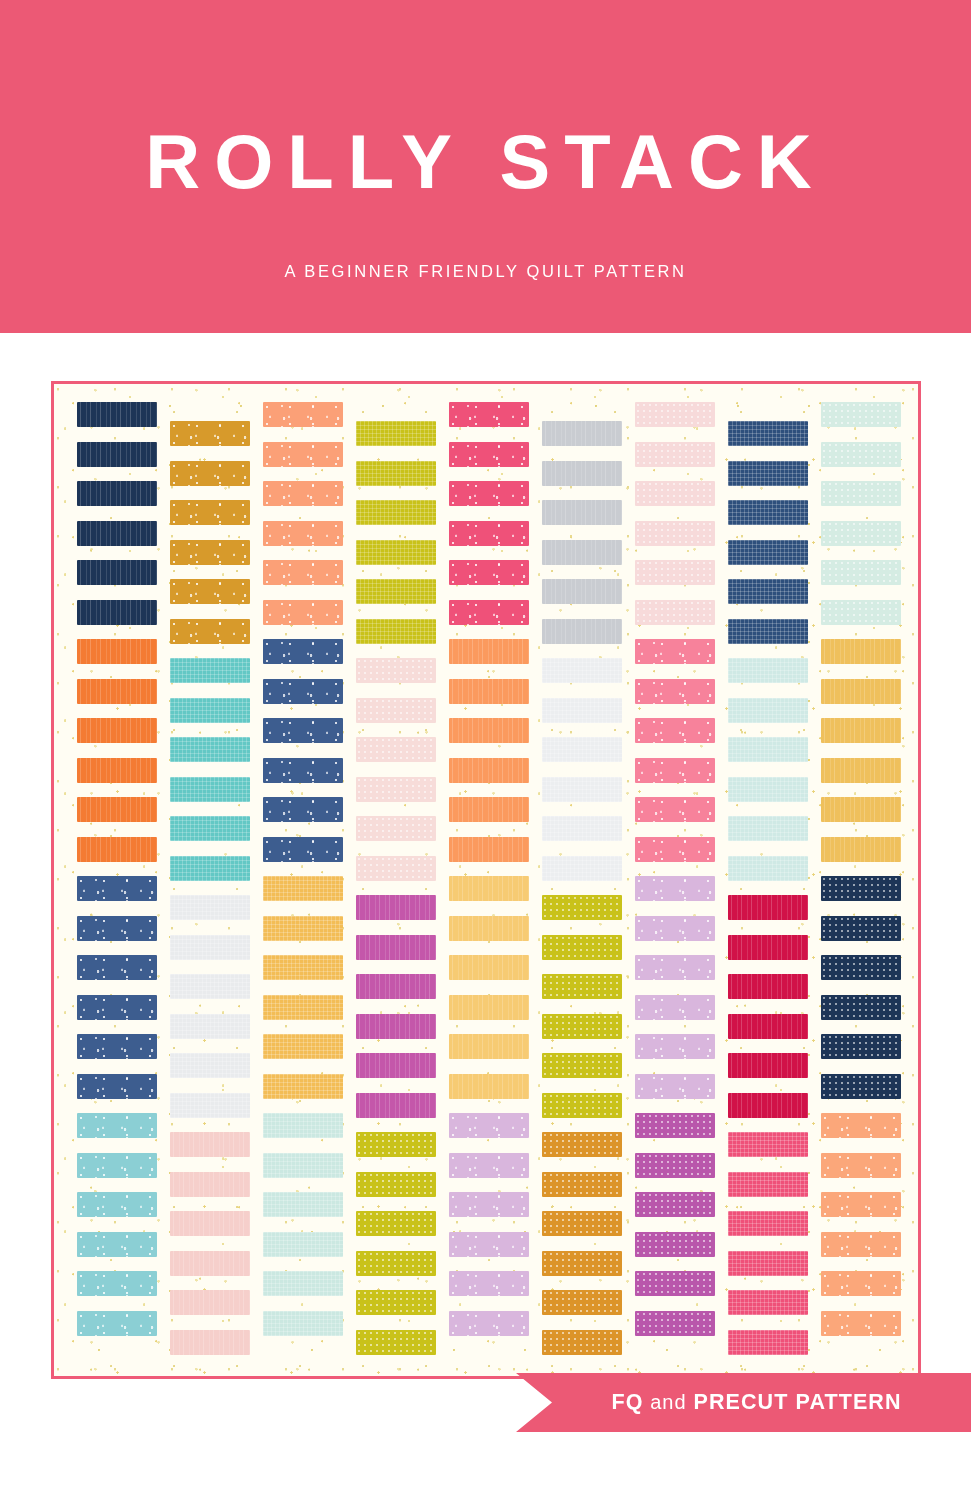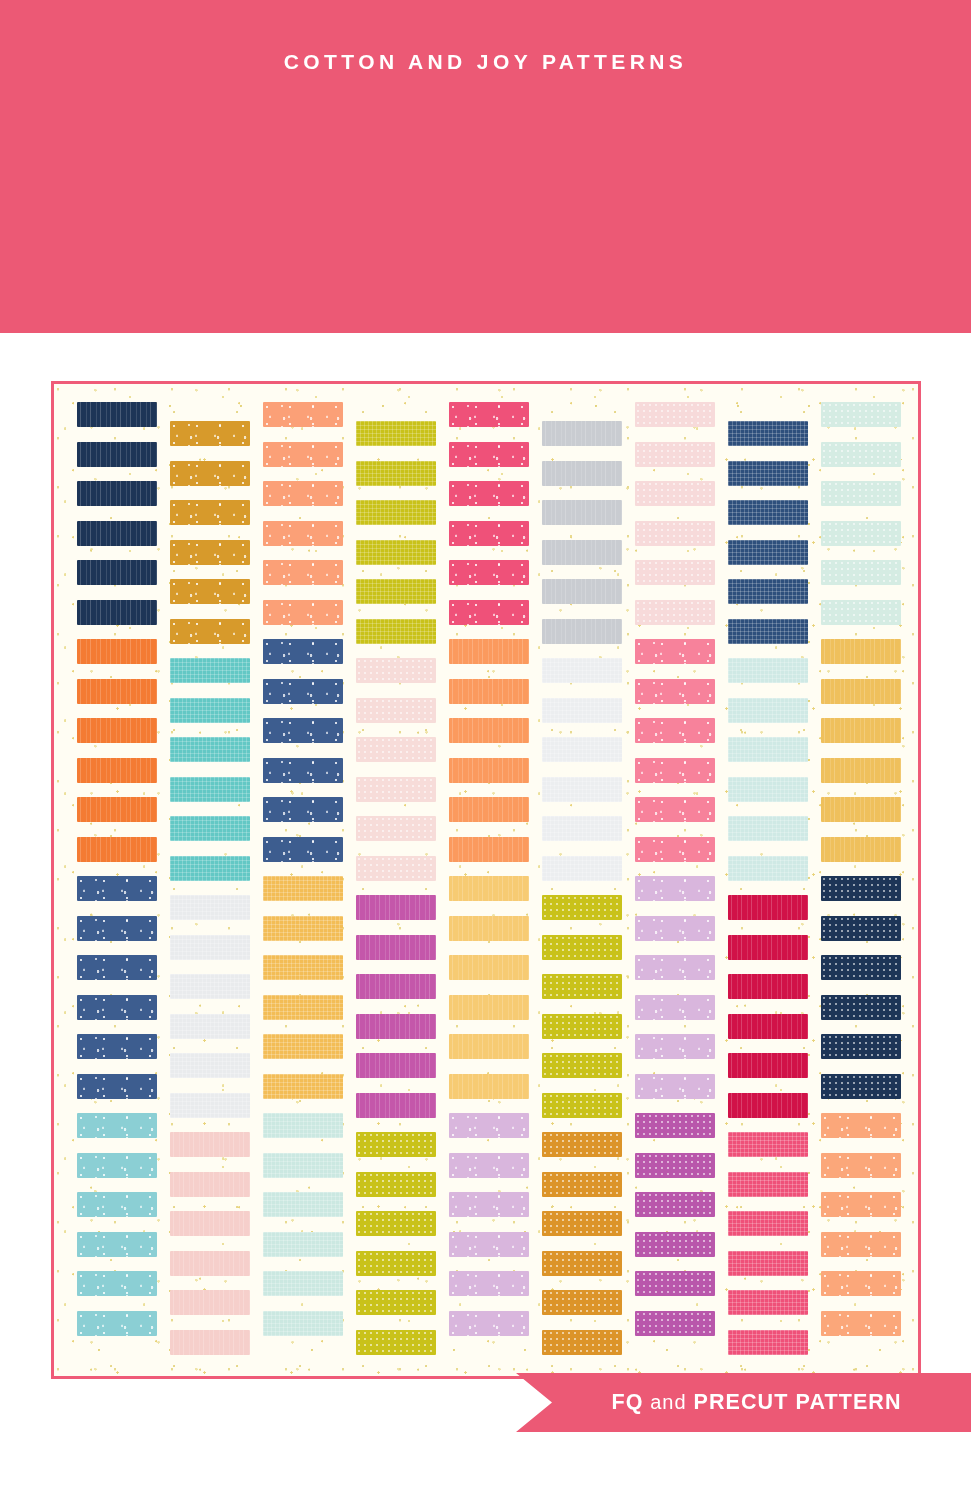--- a/index.html
+++ b/index.html
@@ -155,21 +155,22 @@
   }
   .ribbon-text .light {
     font-weight: normal;
     font-size: 20px;
   }
 </style>
 </head>
 <body>
 
 <div class="header">
-  <div class="brand">COTTON AND JOY PATTERNS</div>
+  <div class="title">ROLLY STACK</div>
+  <div class="tagline">A BEGINNER FRIENDLY QUILT PATTERN</div>
 </div>
 
 <div class="quilt-frame">
   <div class="quilt-speckle"></div>
   <div class="columns" id="quilt-columns">
       <div class="qcol" style="left: 23px;">
         <div class="brick tex-streak" title="navy-streak" style="top: 18px; background: rgb(29, 53, 87);"></div>
         <div class="brick tex-streak" title="navy-streak" style="top: 57.5px; background: rgb(29, 53, 87);"></div>
         <div class="brick tex-streak" title="navy-streak" style="top: 97px; background: rgb(29, 53, 87);"></div>
         <div class="brick tex-streak" title="navy-streak" style="top: 136.5px; background: rgb(29, 53, 87);"></div>

